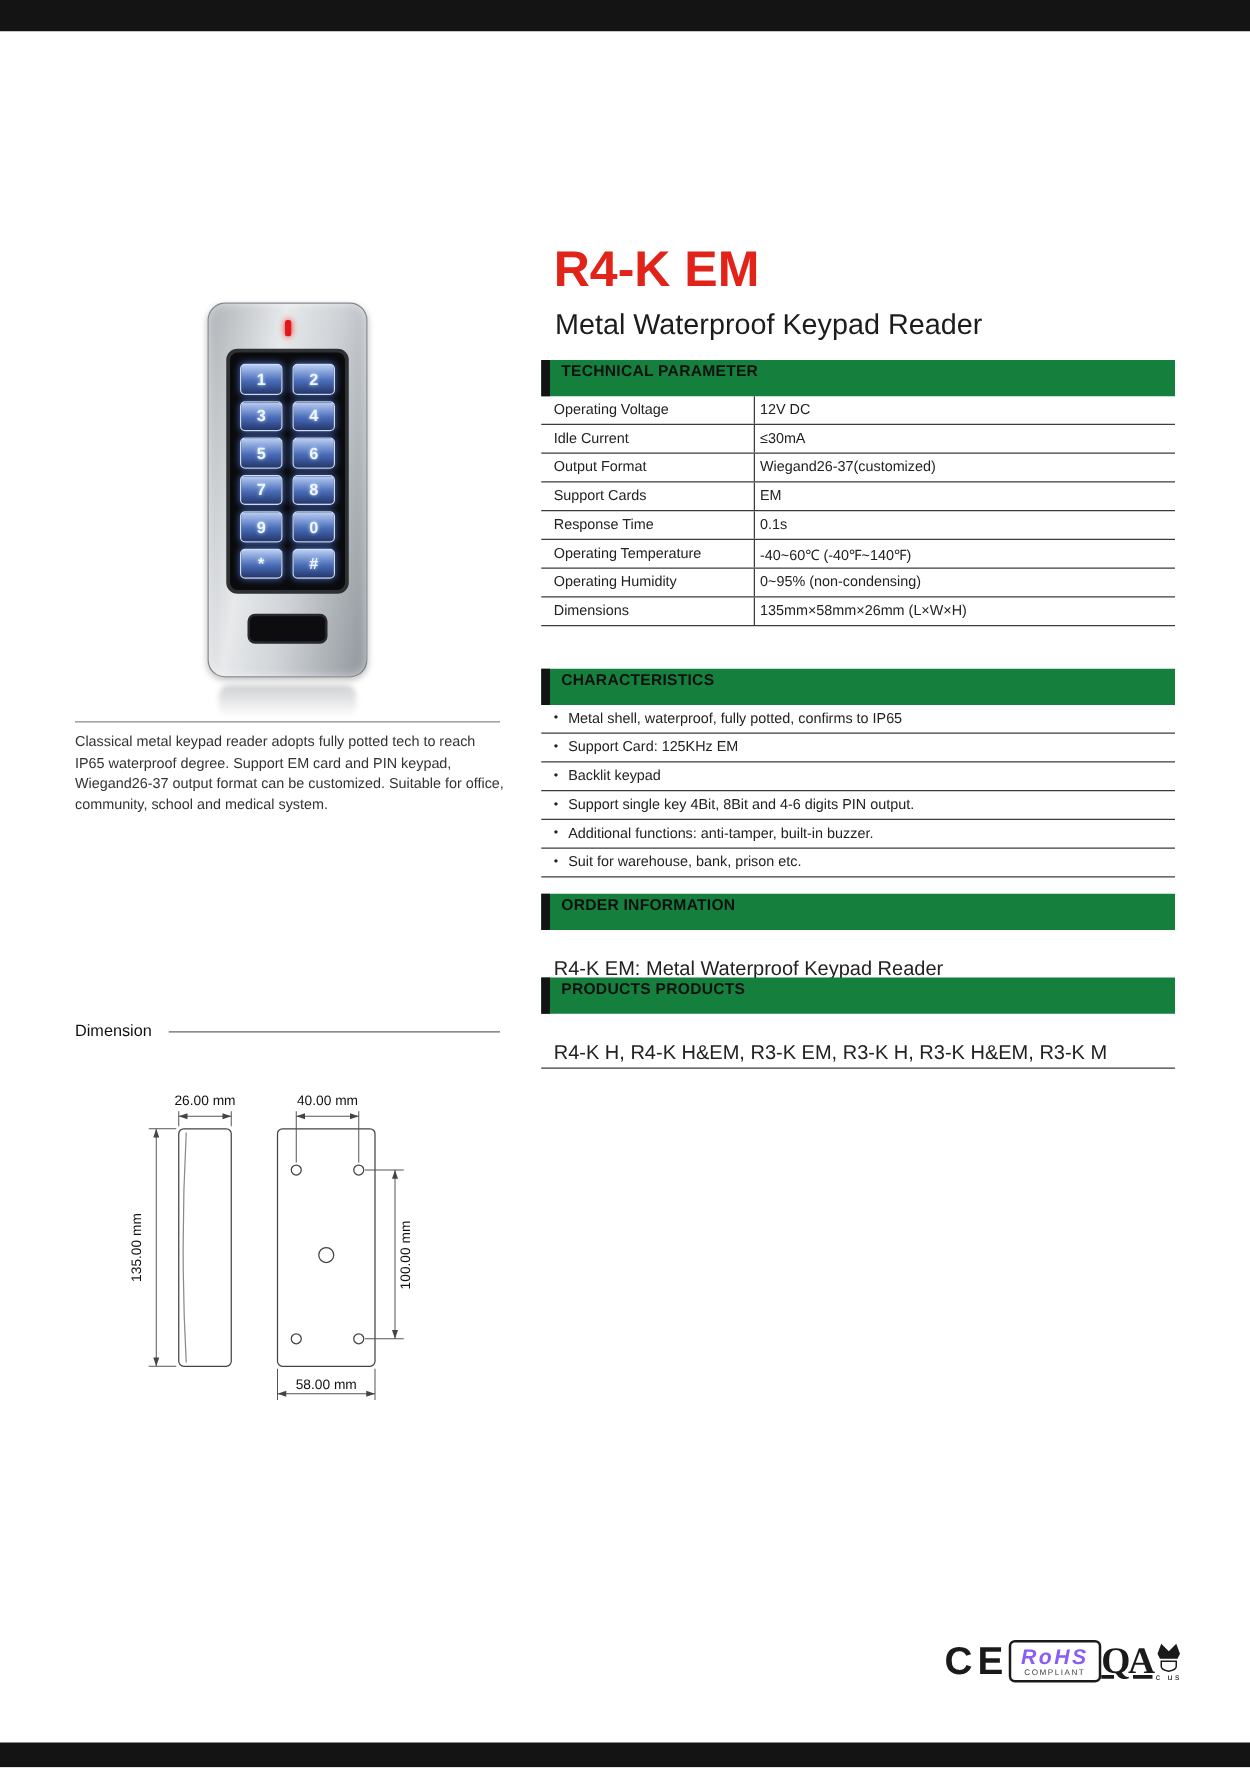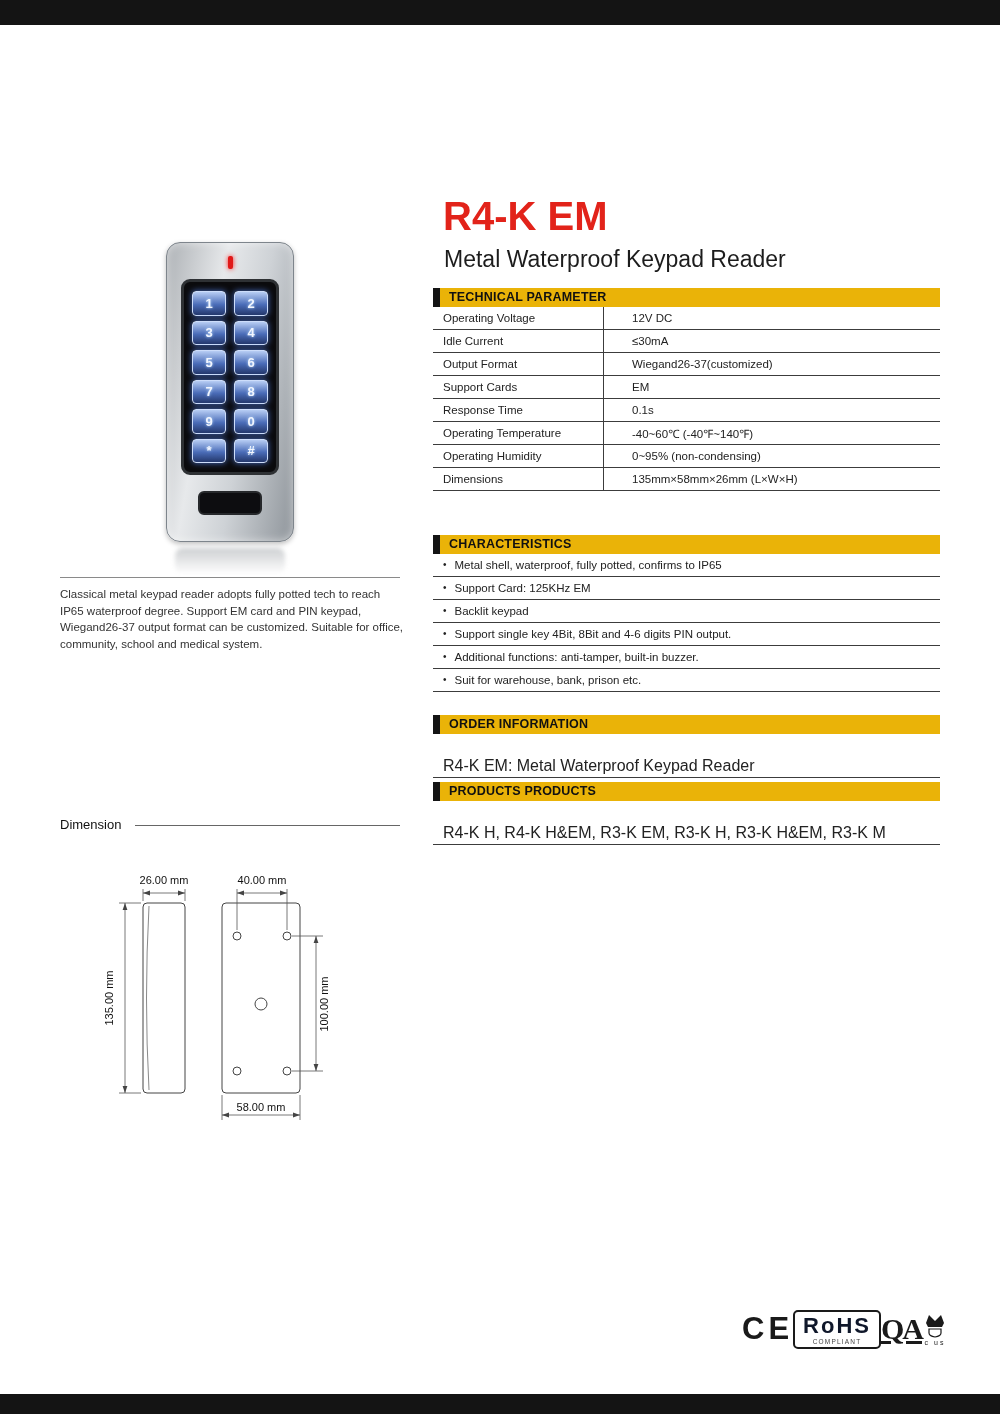--- a/index.html
+++ b/index.html
@@ -33,45 +33,45 @@
 
   .desc-rule { position:absolute; left:60px; top:577px; width:340px; height:1px; background:#8a8a8a; }
   .description { position:absolute; left:60px; top:586px; width:344px;
     font-size:11.5px; line-height:16.5px; color:#333; }
 
   
   .title { position:absolute; left:443px; top:194px; font-size:40px; font-weight:bold; color:#e2231a; }
   .subtitle { position:absolute; left:444px; top:246px; font-size:23px; font-weight:normal; color:#1c1c1c; }
 
   .sec { position:absolute; left:433px; width:507px; }
-  .sec-h { background:#eab308; border-left:7px solid #141414; height:19px; line-height:19px;
+  .sec-h { background:#15803d; border-left:7px solid #141414; height:29px; line-height:19px;
     padding-left:9px; font-size:12.5px; font-weight:bold; color:#111; letter-spacing:.2px; }
 
   .trow { display:flex; height:23px; border-bottom:1px solid #3c3c3c; font-size:11.5px; color:#222; }
   .tlabel { width:170px; padding-left:10px; display:flex; align-items:center; }
-  .tvalue { flex:1; padding-left:28px; border-left:1px solid #3c3c3c; display:flex; align-items:center; }
+  .tvalue { flex:1; padding-left:4px; border-left:1px solid #3c3c3c; display:flex; align-items:center; }
 
   .lrow { display:flex; align-items:center; height:23px; border-bottom:1px solid #3c3c3c;
     font-size:11.5px; color:#222; padding-left:10px; gap:8px; }
   .bullet { font-size:10px; color:#222; line-height:1; }
 
   .srow { display:flex; align-items:center; height:24px; border-bottom:1px solid #3c3c3c;
     font-size:16px; color:#222; padding-left:10px;margin-top:20px; }
 
   
   .dim-label { position:absolute; left:60px; top:817px; font-size:13px; color:#111; }
   .dim-rule { position:absolute; left:135px; top:825px; width:265px; height:1px; background:#666; }
   .dim-svg { position:absolute; left:95px; top:866px; width:270px; height:280px; }
 
   
   .certs { position:absolute; left:720px; top:1303px; width:228px; height:52px;
     display:flex; align-items:center; justify-content:flex-end; }
   .ce-mark { font-size:31px; font-weight:bold; letter-spacing:4px; color:#1a1a1a; }
   .rohs-box { border:2.5px solid #1a1a1a; border-radius:5px; padding:3px 8px 2px; text-align:center; }
-  .rohs-box .r1 { font-size:22px; font-weight:bold; letter-spacing:2px; color:#0f172a; line-height:1; }
+  .rohs-box .r1 { font-size:17px; font-weight:bold; letter-spacing:2px; color:#8b5cf6; line-height:1;font-style:italic; }
   .rohs-box .r2 { font-size:6.5px; letter-spacing:1.2px; color:#444; margin-top:1px; }
   .qa-mark { font-family:"Liberation Serif", serif; font-size:30px; font-weight:bold;
     letter-spacing:-2px; color:#1a1a1a; line-height:1;text-decoration:underline; }
   .crown-mark { display:flex; flex-direction:column; align-items:center; }
   .crown-sub { font-size:7px; color:#1a1a1a; letter-spacing:2px; margin-top:1px; }
 </style>
 </head>
 <body>
 
 <div class="page">

